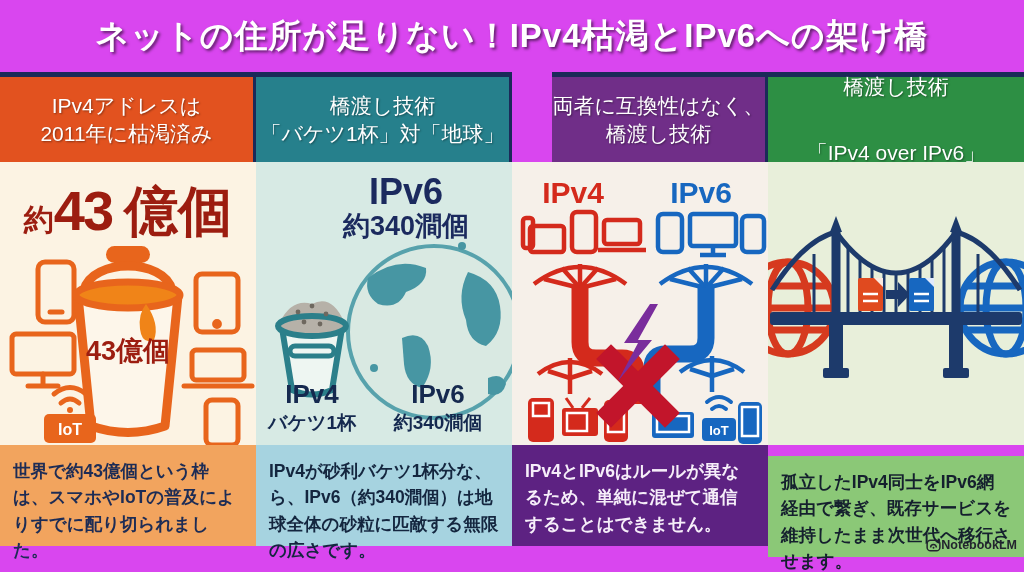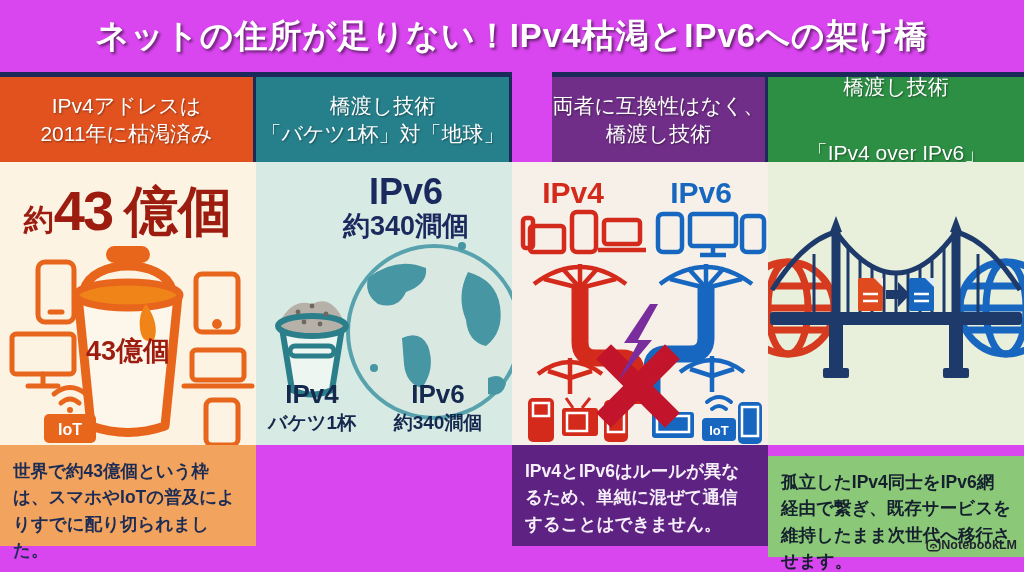--- a/index.html
+++ b/index.html
@@ -160,20 +160,23 @@
         </div>
         <div class="c2-cap cap-bucket">
           <div class="t">IPv4</div>
           <div class="s">バケツ1杯</div>
         </div>
         <div class="c2-cap cap-globe">
           <div class="t">IPv6</div>
           <div class="s">約340澗個</div>
         </div>
       </div>
+      <div class="col-footer f2-bg">
+        <div>IPv4が砂利バケツ1杯分な、ら、IPv6（約340澗個）は地球全体の砂粒に匹敵する無限の広さです。</div>
+      </div>
     </div>
 
     <div class="col">
       <div class="col-header h3-bg">
         <span>両者に互換性はなく、</span>
         <span>橋渡し技術</span>
       </div>
       <div class="col-content c3-bg">
         <svg class="art" viewBox="0 0 256 283">
           <g>

